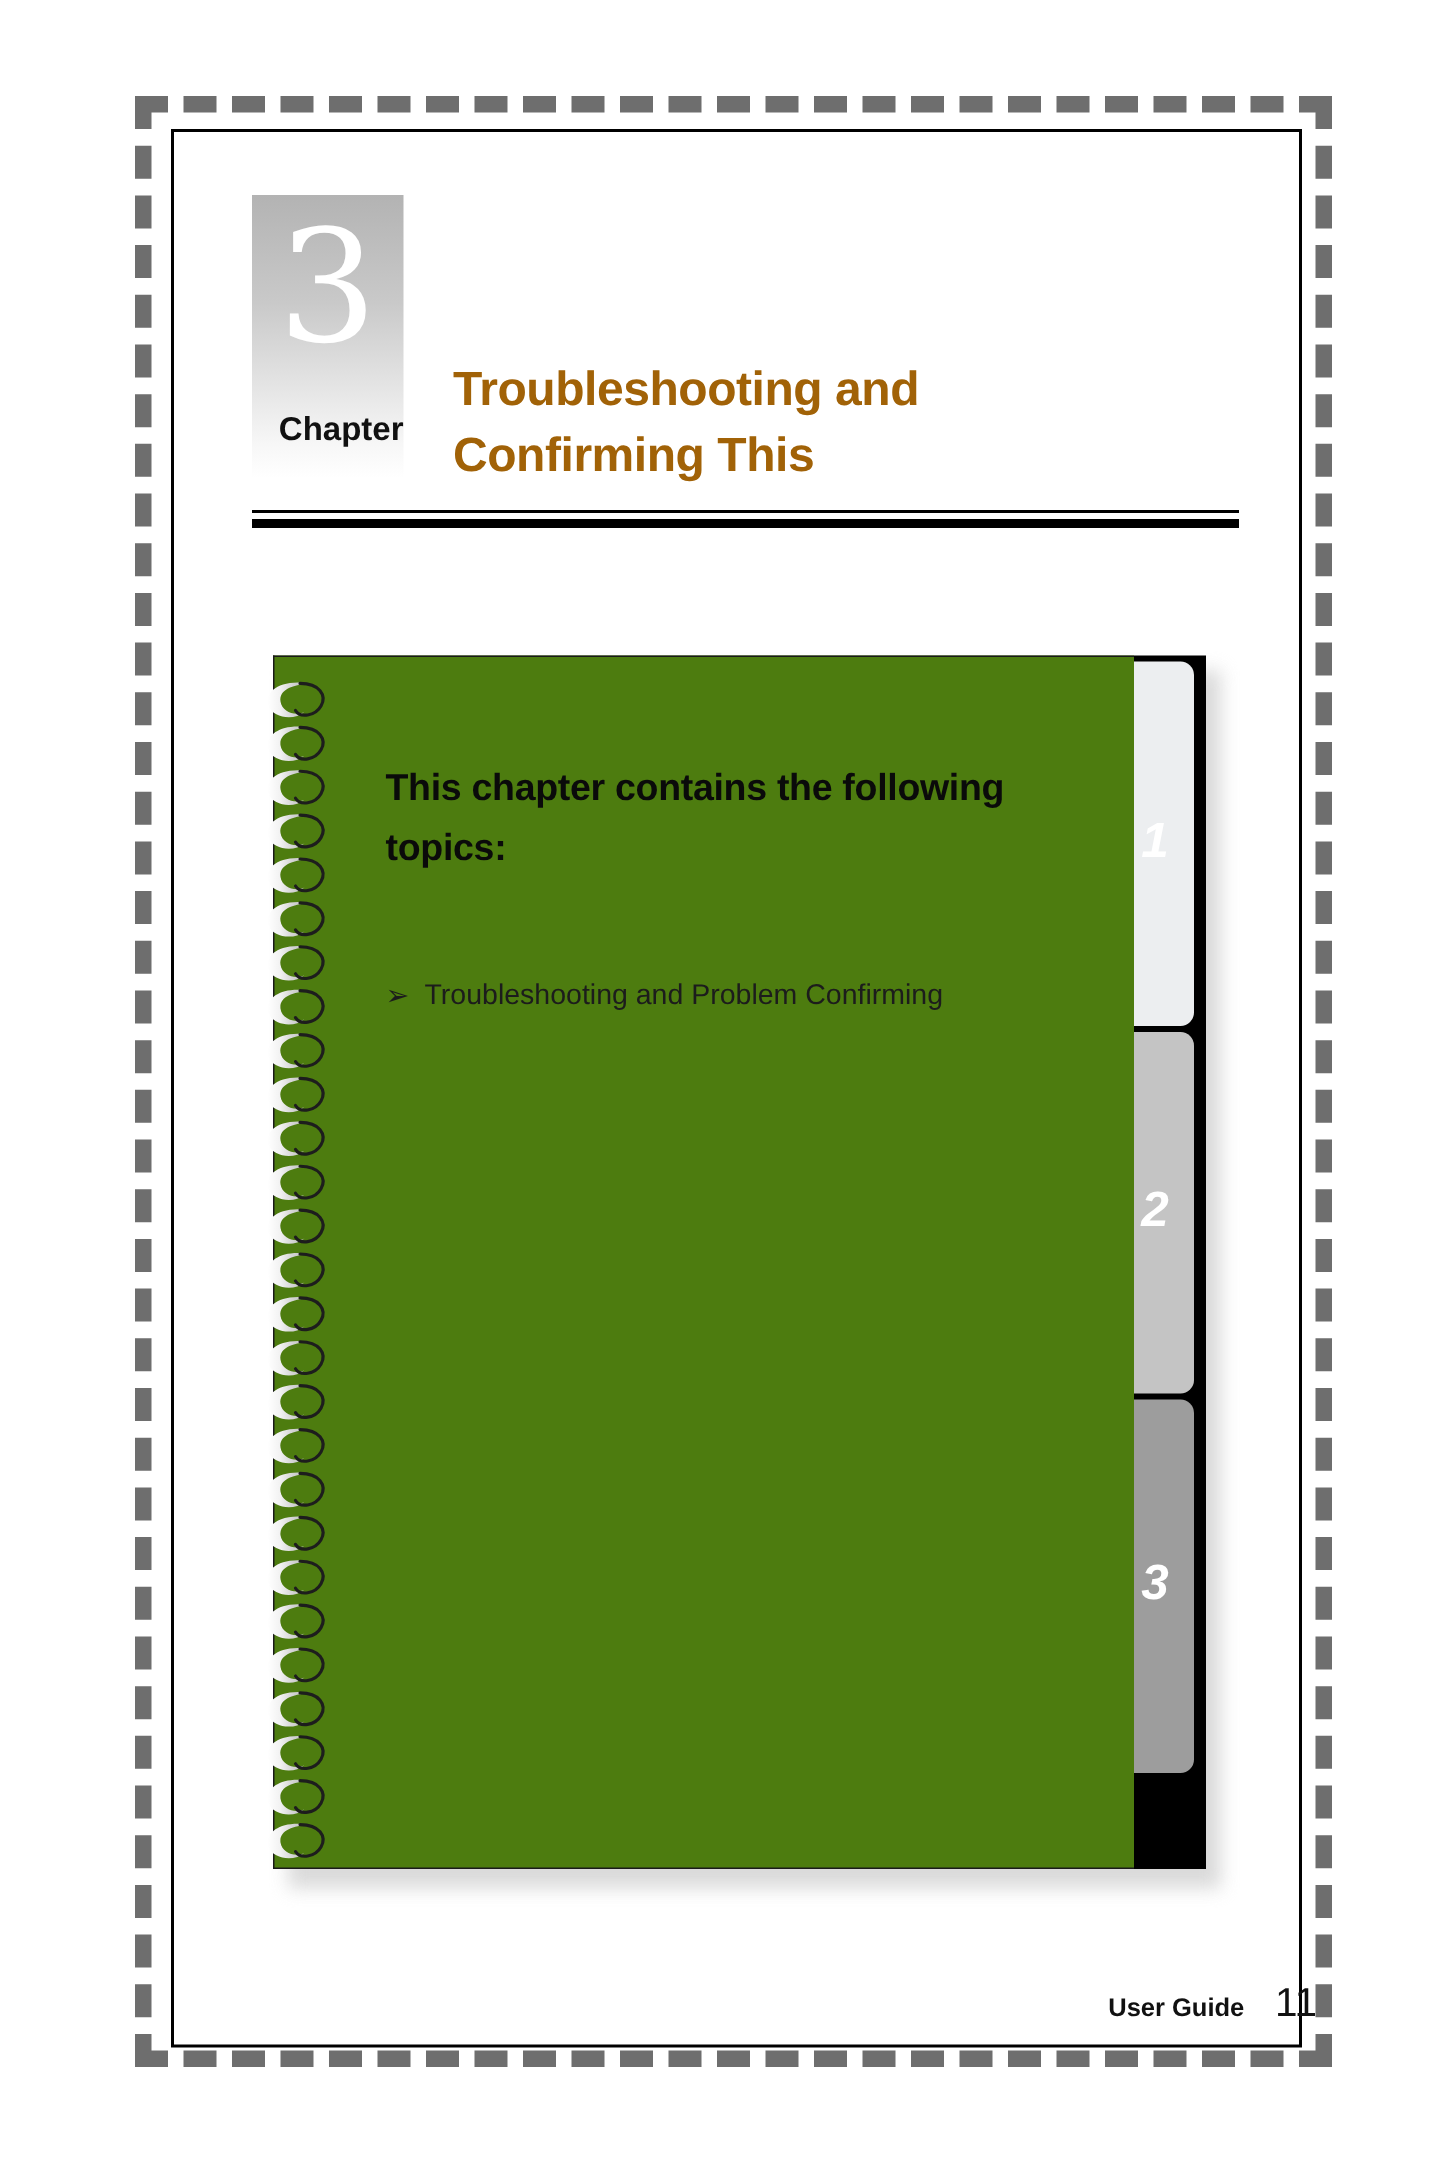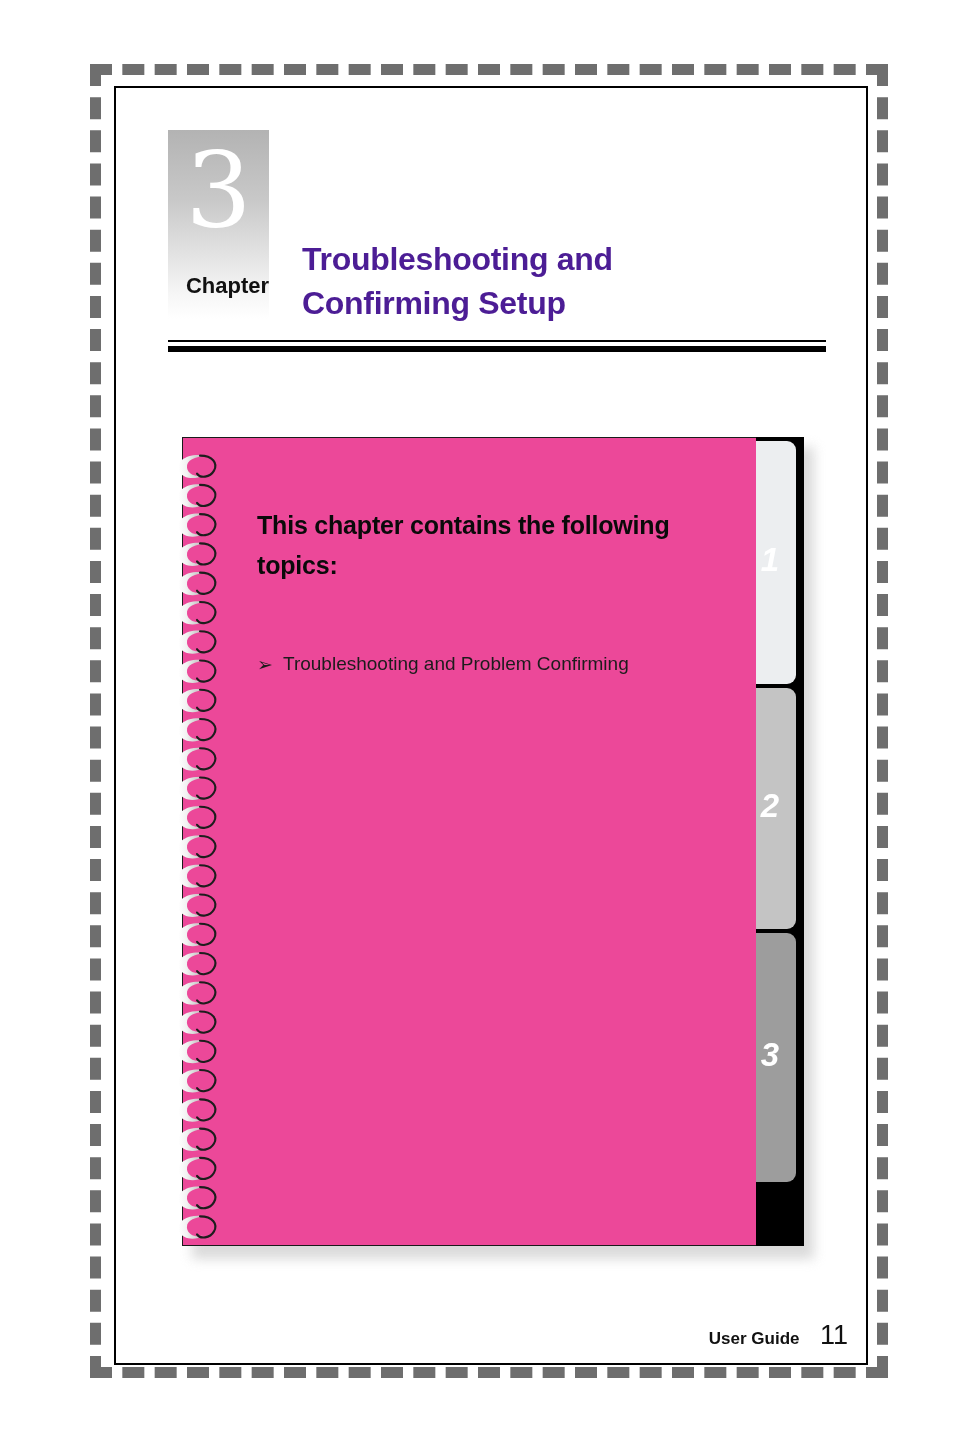--- a/index.html
+++ b/index.html
@@ -88,21 +88,21 @@
 
   #chapter-title {
     position: absolute;
     left: 134px;
     top: 108px;
     width: 520px;
     font-family: "Liberation Sans", sans-serif;
     font-size: 32px;
     font-weight: 700;
     line-height: 1.36;
-    color: #4c1d95;
+    color: #a16207;
     letter-spacing: -0.3px;
   }
 
   
   #header-rule {
     position: absolute;
     left: 168px;
     top: 340px;
     width: 658px;
     height: 12px;
@@ -137,21 +137,21 @@
     opacity: .85;
   }
 
   
   #paper {
     position: absolute;
     left: 0;
     top: 0;
     width: 574px;
     height: 809px;
-    background: #ec4899;
+    background: #4d7c0f;
     border: 1.6px solid #1a1a1a;
     border-right: none;
   }
 
   
   #tab-column {
     position: absolute;
     left: 574px;
     top: 0;
     width: 48px;
@@ -235,21 +235,21 @@
     margin-top: 1px;
   }
 
   
   #footer {
     position: absolute;
     left: 0;
     right: 0;
     top: 1320px;
     text-align: right;
-    padding-right: 106px;
+    padding-right: 76px;
     font-family: "Liberation Sans", sans-serif;
   }
   #footer-label {
     font-size: 17px;
     font-weight: 700;
     color: #111111;
     vertical-align: baseline;
   }
   #footer-page {
     font-size: 27px;
@@ -270,21 +270,21 @@
 
   <div id="chapter-header">
 
     <div id="chapter-badge">
       <div id="chapter-number">3</div>
       <div id="chapter-word">Chapter</div>
     </div>
 
     <h1 id="chapter-title">
       <span>Troubleshooting and</span><br>
-      <span>Confirming Setup</span>
+      <span>Confirming This</span>
     </h1>
   </div>
 
   <div id="header-rule">
     <div class="rule-thin"></div>
     <div class="rule-thick"></div>
   </div>
 
   <div id="notebook">
 

